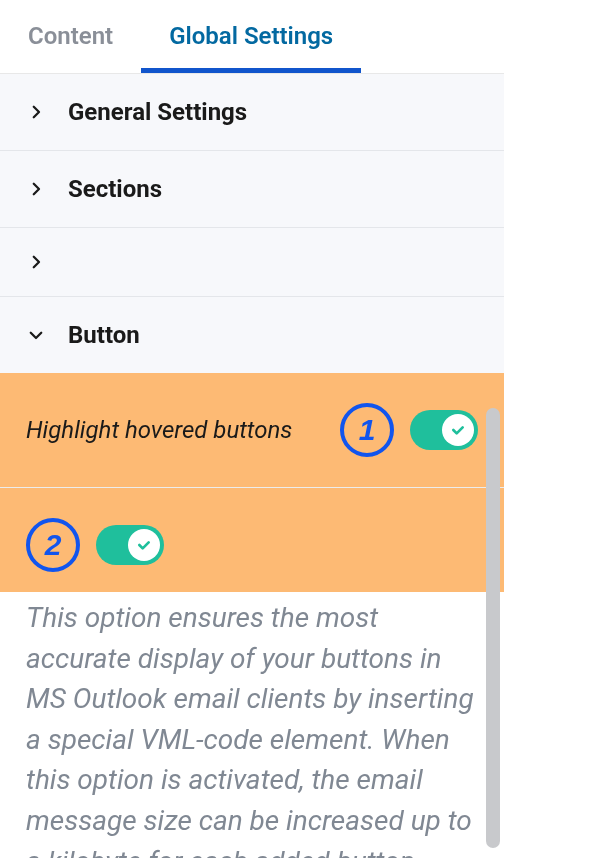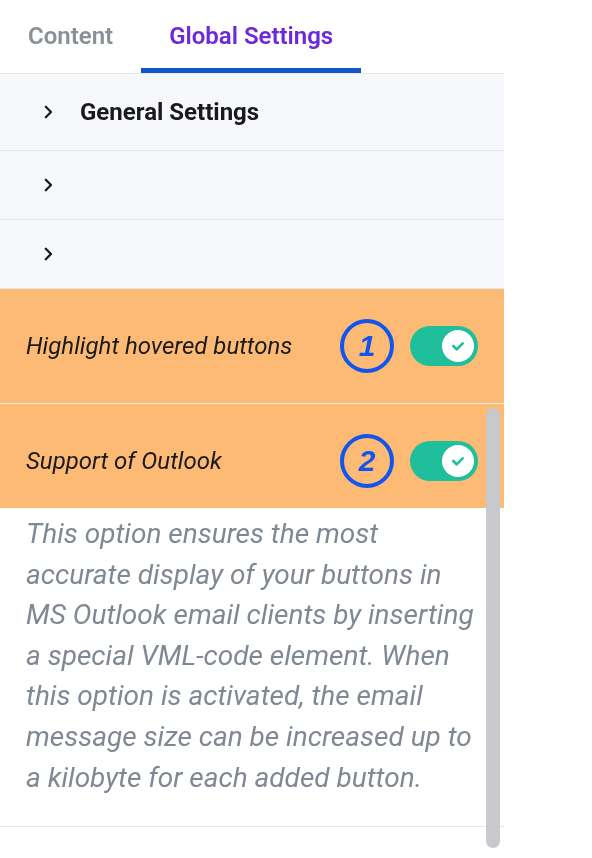--- a/index.html
+++ b/index.html
@@ -2,26 +2,26 @@
 <html><head>
 <meta charset="utf-8">
 <style>
   * { box-sizing: border-box; margin: 0; padding: 0; }
   html, body { width: 592px; height: 858px; font-family: -apple-system, BlinkMacSystemFont, "Segoe UI", Roboto, Helvetica, Arial, sans-serif; background: #fff; color: #1a1a1a; }
   .frame { width: 504px; height: 858px; position: relative; overflow: hidden; }
 
   
   .tabs { display: flex; border-bottom: 1px solid #e8e8e8; padding: 0 0 0 0; }
   .tab { padding: 22px 28px 18px 28px; font-size: 24px; font-weight: 600; color: #8a8f98; cursor: pointer; }
-  .tab.active { color: #6d28d9; border-bottom: 5px solid #1155cc; }
+  .tab.active { color: #0369a1; border-bottom: 5px solid #1155cc; }
 
   
   .accordion { display: flex; flex-direction: column; }
   .acc-item { background: #f7f8fb; border-bottom: 1px solid #e4e6ea; }
-  .acc-header { display: flex; align-items: center; gap: 22px; padding: 24px 38px; cursor: pointer; }
+  .acc-header { display: flex; align-items: center; gap: 22px; padding: 24px 26px; cursor: pointer; }
   .acc-header .chev { width: 20px; height: 20px; display:flex; align-items:center; justify-content:center; }
   .acc-header .chev svg { width: 18px; height: 18px; }
   .acc-title { font-size: 24px; font-weight: 700; color: #1a1a1a; }
 
   
   .acc-body { background: #fdba74; font-style: italic; }
   .row { padding: 30px 26px 30px 26px; border-bottom: 1px solid #ececec; display: flex; align-items: center; position: relative; }
   .row:last-of-type { border-bottom: none; }
   .row-label { font-size: 24px; color: #1a1a1a; flex: 1 1 auto; }
   .row-right { display:flex; align-items:center; gap: 16px; }
@@ -65,53 +65,61 @@
     </div>
   </div>
 
   <div class="acc-item">
     <div class="acc-header">
       <span class="chev">
         <svg viewBox="0 0 24 24" fill="none" stroke="#1a1a1a" stroke-width="3" stroke-linecap="round" stroke-linejoin="round">
               <polyline points="9 5 16 12 9 19"></polyline>
             </svg>
       </span>
+      <span class="acc-title">Sections</span>
     </div>
   </div>
 
   <div class="acc-item">
     <div class="acc-header">
       <span class="chev">
         <svg viewBox="0 0 24 24" fill="none" stroke="#1a1a1a" stroke-width="3" stroke-linecap="round" stroke-linejoin="round">
               <polyline points="9 5 16 12 9 19"></polyline>
             </svg>
       </span>
     </div>
   </div>
 
   <div class="acc-item">
+    <div class="acc-header">
+      <span class="chev">
+        <svg viewBox="0 0 24 24" fill="none" stroke="#1a1a1a" stroke-width="3" stroke-linecap="round" stroke-linejoin="round">
+              <polyline points="5 9 12 16 19 9"></polyline>
+            </svg>
+      </span>
+      <span class="acc-title">Button</span>
+    </div>
 
     <div class="acc-body">
 
       <div class="row">
         <div class="row-label">Highlight hovered buttons</div>
         <div class="row-right">
           <div class="callout">1</div>
           <div class="toggle">
             <div class="knob">
               <svg viewBox="0 0 24 24" fill="none" stroke="#1fbf9c" stroke-width="4" stroke-linecap="round" stroke-linejoin="round">
                     <polyline points="5 12 10 17 19 8"></polyline>
                   </svg>
             </div>
           </div>
         </div>
       </div>
 
       <div class="row" style="border-bottom:none; padding-bottom:20px;">
-        <div class="row-label">Support of Outlook</div>
         <div class="row-right">
           <div class="callout">2</div>
           <div class="toggle">
             <div class="knob">
               <svg viewBox="0 0 24 24" fill="none" stroke="#1fbf9c" stroke-width="4" stroke-linecap="round" stroke-linejoin="round">
                     <polyline points="5 12 10 17 19 8"></polyline>
                   </svg>
             </div>
           </div>
         </div>

